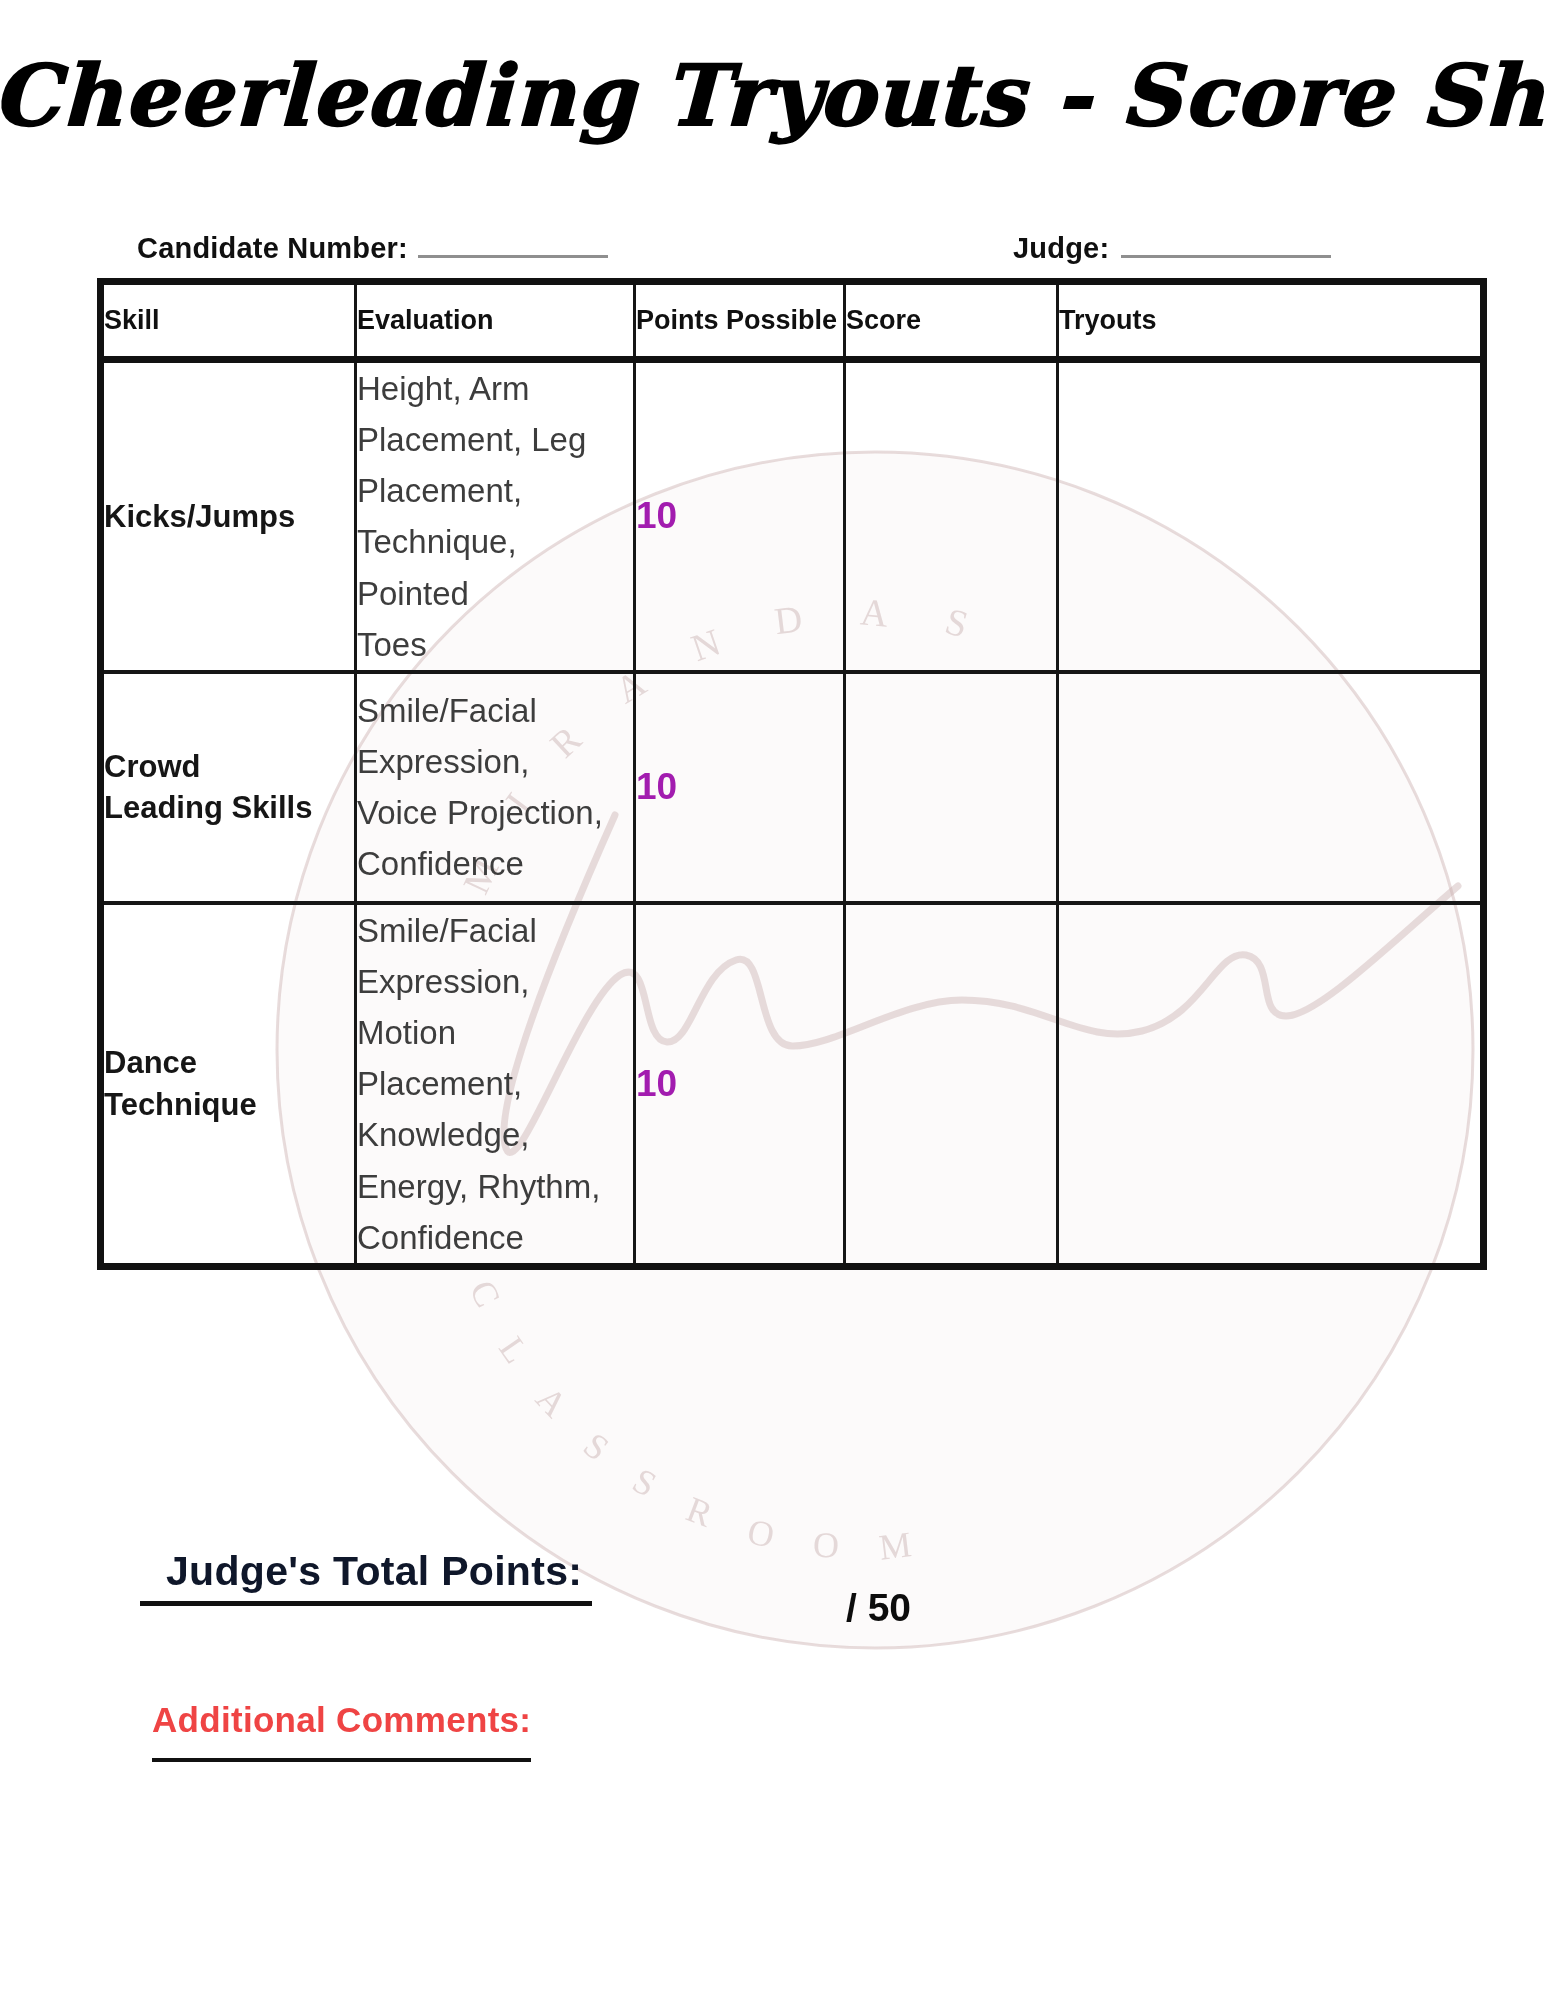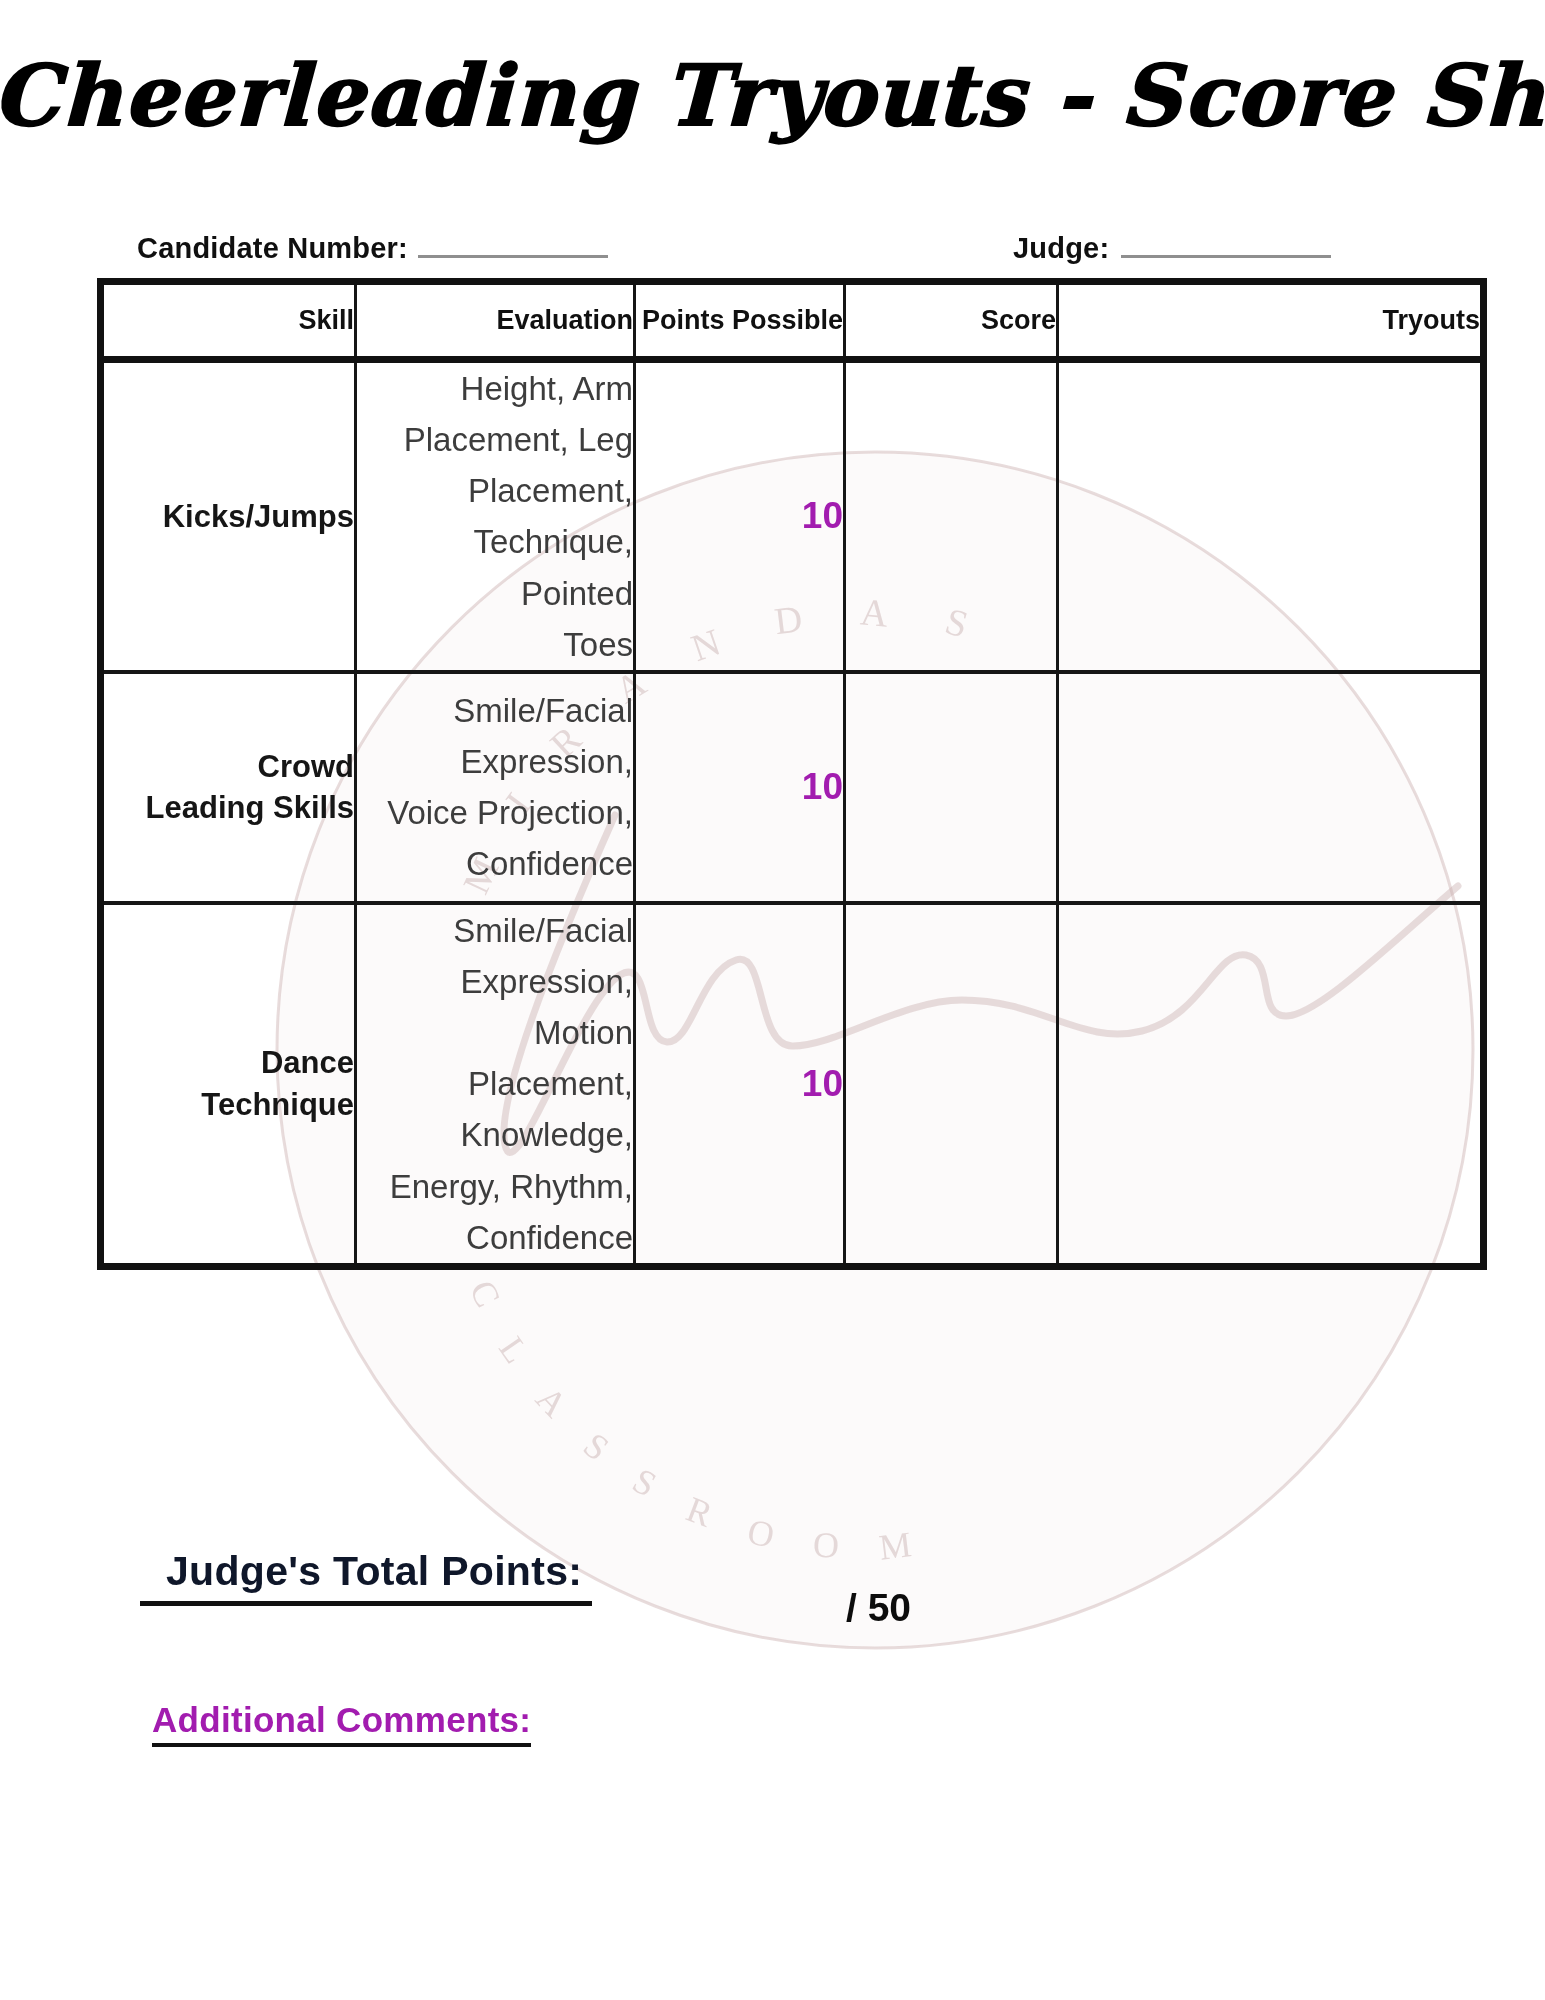--- a/index.html
+++ b/index.html
@@ -29,21 +29,21 @@
 
   
   table.score-table {
     position:absolute; left:97px; top:278px; z-index:2;
     border-collapse:collapse; table-layout:fixed; width:1383px;
     background:transparent;
   }
   .score-table td, .score-table th {
     border:3px solid #161616;
     border-top-width:4px; border-bottom-width:4px;
-    vertical-align:middle; text-align:right; background:transparent;
+    vertical-align:middle; text-align:left; background:transparent;
   }
   .score-table { border:7px solid #111; }
   .score-table thead th { border-bottom:7px solid #111; font-size:27px; font-weight:bold; color:#101010; }
   .score-table thead tr { height:78px; }
   .row-1 { height:237px; } .row-2 { height:231px; } .row-3 { height:209px; }
   .row-4 { height:258px; } .row-5 { height:213px; }
   .cell-skill  { font-weight:bold; font-size:31px; color:#161616; white-space:pre-line; line-height:1.35; }
   .cell-eval   { font-size:33px; color:#3d3d3d; white-space:pre-line; line-height:1.55; }
   .cell-points { font-weight:bold; font-size:37px; color:#a21caf; }
 
@@ -52,22 +52,22 @@
   .total-label {
     position:absolute; left:140px; top:0;
     font-size:41px; font-weight:bold; color:#0f172a;
     border-bottom:5px solid #111; padding:0 10px 6px 26px; letter-spacing:0.3px;
   }
   .total-denominator { position:absolute; left:846px; top:2px; font-size:39px; font-weight:bold; color:#0c0c0c;margin-top:36px; }
 
   
   .comments-label {
     position:absolute; top:1700px; left:152px; z-index:2;
-    font-size:35px; font-weight:bold; color:#a21caf;
-    border-bottom:4px solid #111; padding-bottom:3px; letter-spacing:0.3px;
+    font-size:35px; font-weight:bold; color:#ef4444;
+    border-bottom:4px solid #111; padding-bottom:18px; letter-spacing:0.3px;
   }
 </style>
 </head>
 <body>
 
 <svg class="watermark" viewBox="0 0 1545 2000" xmlns="http://www.w3.org/2000/svg">
   <circle cx="875" cy="1050" r="598" fill="rgba(214,186,186,0.08)" stroke="rgba(205,178,178,0.45)" stroke-width="3"></circle>
   <path id="wm-arc-top" d="M 485 905 A 400 400 0 0 1 1160 755" fill="none"></path>
   <path id="wm-arc-bottom" d="M 468 1282 A 425 425 0 0 0 1115 1478" fill="none"></path>
   <text font-family="Liberation Serif, serif" font-size="38" letter-spacing="56" fill="rgba(190,160,160,0.38)">

